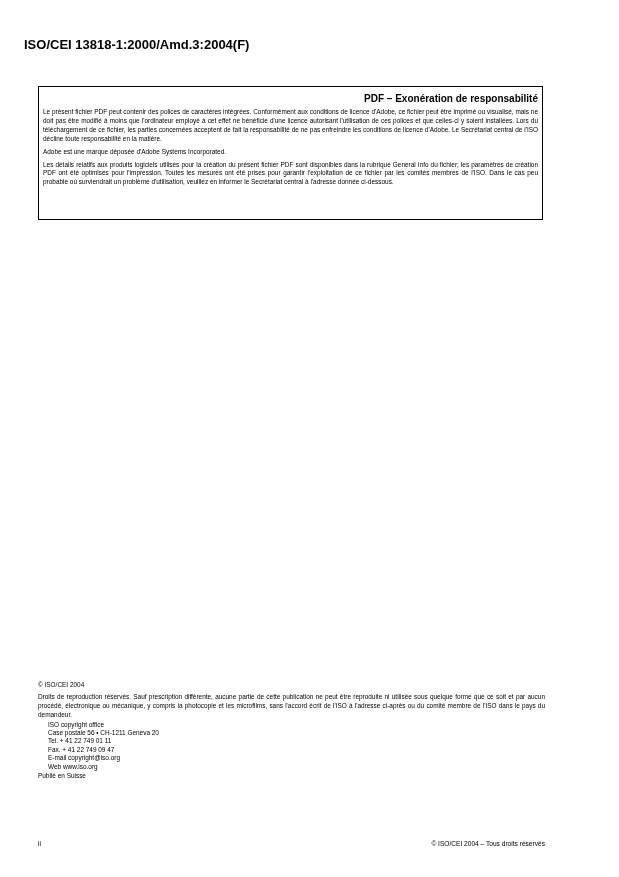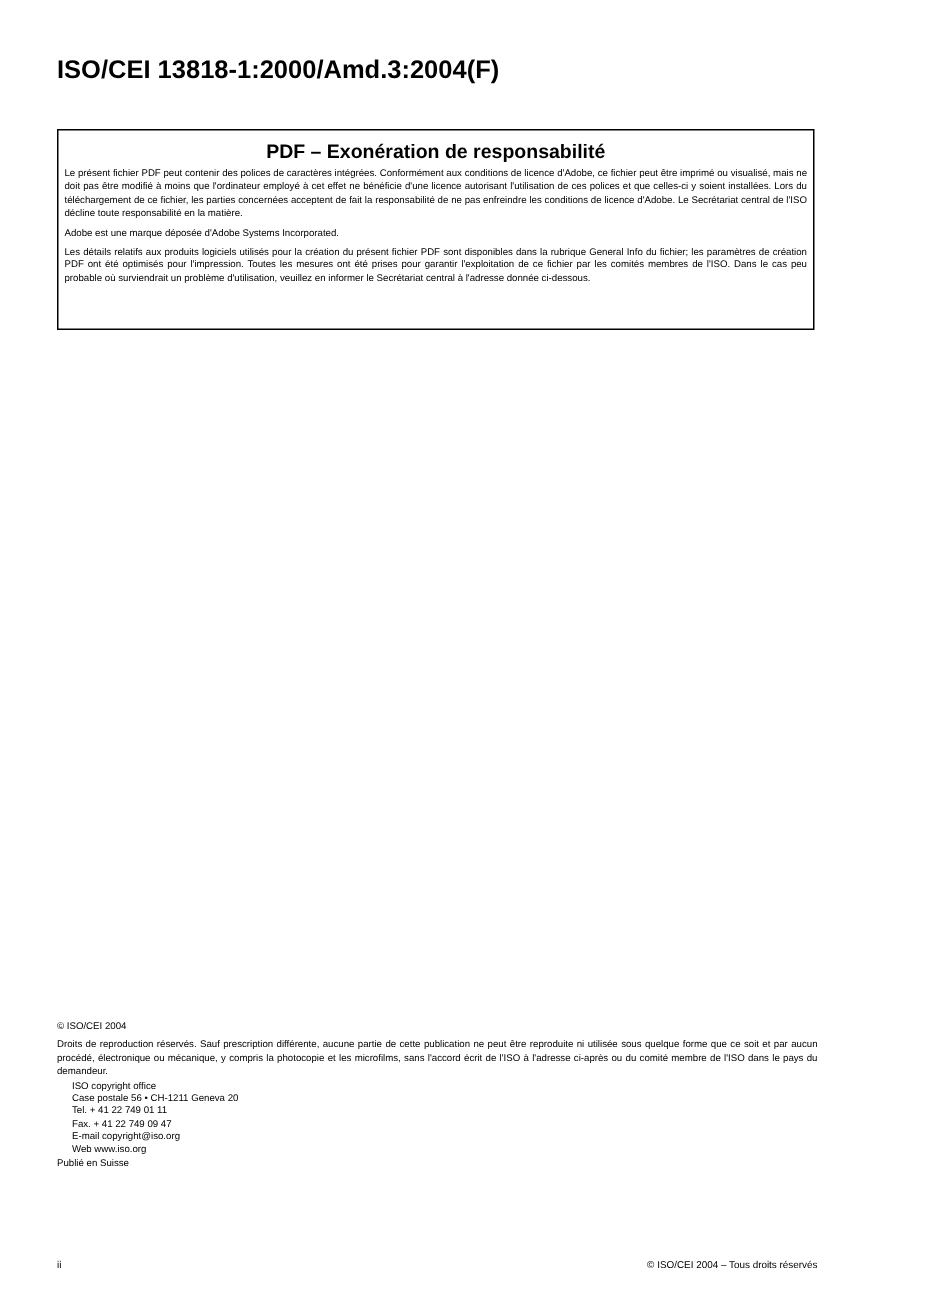--- a/index.html
+++ b/index.html
@@ -1,31 +1,31 @@
 <!DOCTYPE html>
 <html><head>
   <meta charset="utf-8">
   <style>
     html, body { margin: 0; padding: 0; background: #ffffff; }
     body {
       width: 619px; height: 877px; position: relative; overflow: hidden;
       font-family: "Liberation Sans", sans-serif; color: #000;
     }
     .doc-header {
-      position: absolute; left: 38px; top: 37px;
-      font-size: 17px; font-weight: bold; letter-spacing: 0;
+      position: absolute; left: 24px; top: 37px;
+      font-size: 13px; font-weight: bold; letter-spacing: 0;
     }
     .disclaimer-box {
       position: absolute; left: 38px; top: 86px;
       width: 505px; height: 134px;
       border: 1.2px solid #000; box-sizing: border-box;
       padding: 3px 4px 0 4px;
     }
     .disclaimer-title {
-      text-align: center; font-weight: bold; font-size: 13px;
+      text-align: right; font-weight: bold; font-size: 10px;
       margin-top: 3px; margin-bottom: 4px;
     }
     .disclaimer-box p {
       margin: 0 0 4px 0; font-size: 6.45px; line-height: 8.9px;
       text-align: justify;
     }
     .copyright-block {
       position: absolute; left: 38px; top: 681px; width: 507px;
       font-size: 6.45px; line-height: 8.9px;
     }

